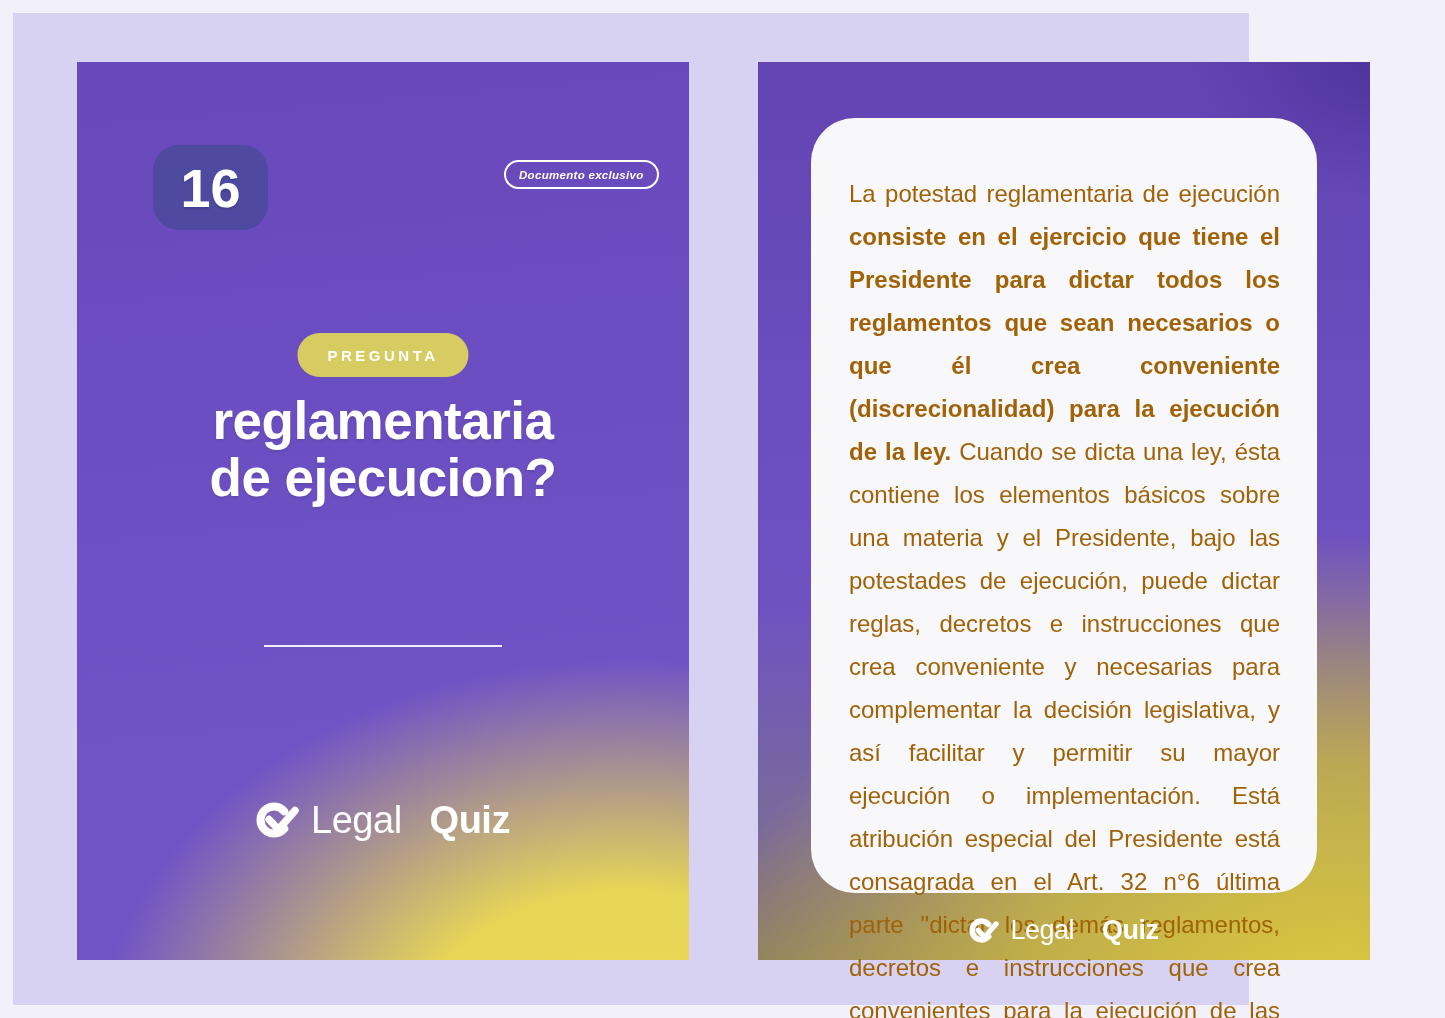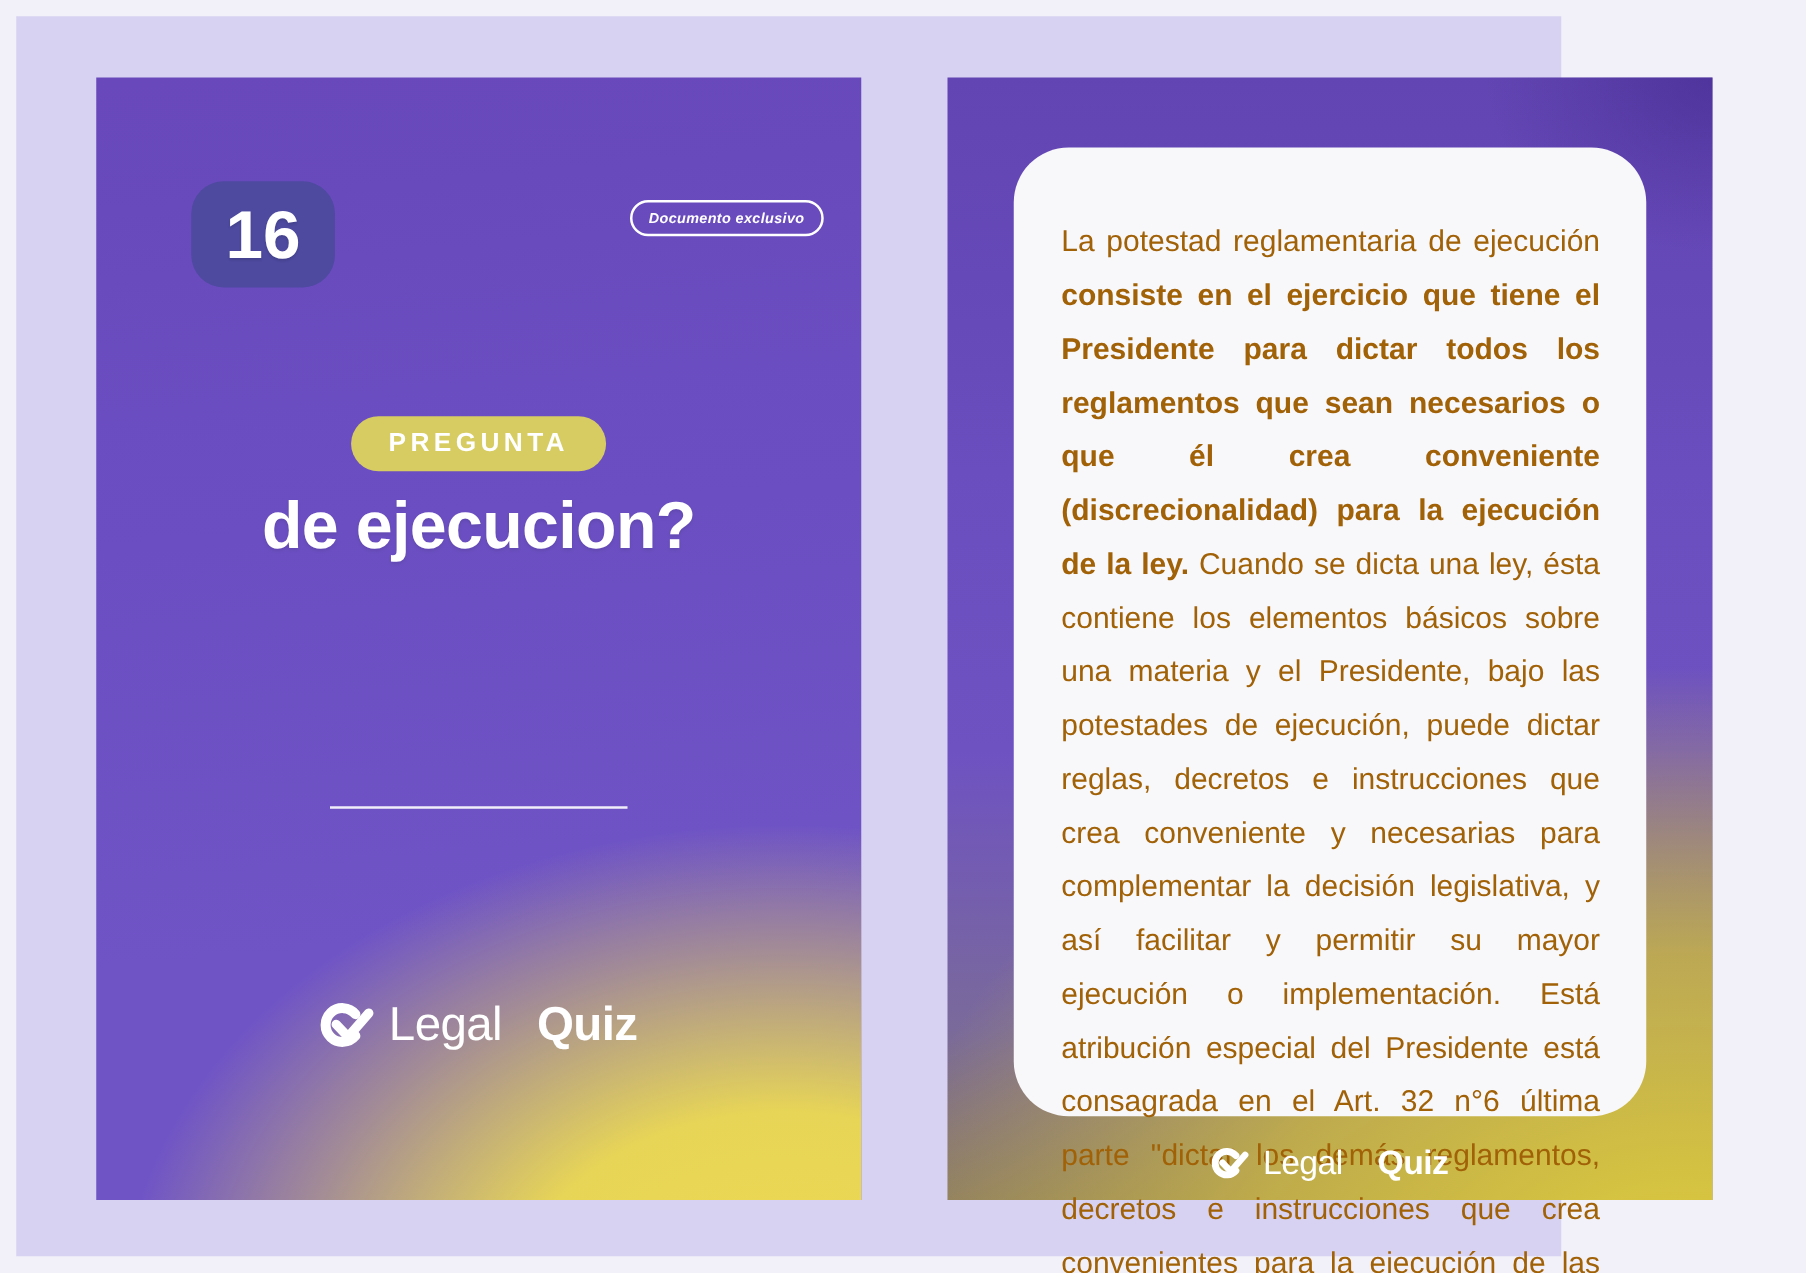--- a/index.html
+++ b/index.html
@@ -46,21 +46,21 @@
     border:2px solid #fff; border-radius:16px;
     display:flex; align-items:center;
     color:#fff; font-size:11.5px; font-weight:700; font-style:italic;
     letter-spacing:.3px; box-sizing:border-box;
   }
   .pregunta-pill{
     position:absolute; left:50%; top:271px; transform:translateX(-50%);
     height:44px; padding:0 30px; border-radius:22px;
     background:#d6cc62;
     display:flex; align-items:center; justify-content:center;
-    color:#fff; font-size:21px; font-weight:700; letter-spacing:3.5px;
+    color:#fff; font-size:15px; font-weight:700; letter-spacing:3.5px;
   }
   .question-title{
     position:absolute; left:0; top:330px; width:100%;
     margin:0; text-align:center;
     color:#fff; font-size:53px; font-weight:700; line-height:1.08;
     letter-spacing:-.5px;
     text-shadow:0 2px 3px rgba(0,0,0,.10);
   }
   .question-title span{display:block;}
   .divider{
@@ -105,20 +105,21 @@
 
     <div class="number-badge">16</div>
 
     <div class="exclusive-pill">
       <span>Documento exclusivo</span>
     </div>
 
     <div class="pregunta-pill">PREGUNTA</div>
 
     <h1 class="question-title">
+      <span>reglamentaria</span>
       <span>de ejecucion?</span>
     </h1>
 
     <div class="divider"></div>
 
     <div class="logo logo-left">
       <svg class="logo-icon-lg" viewBox="0 0 46 44" fill="none" xmlns="http://www.w3.org/2000/svg">
         <path d="M28.3 13.3 A13.5 13.5 0 1 0 28.3 30.7" stroke="#ffffff" stroke-width="8" stroke-linecap="round"></path>
         <path d="M13 21.5 L22.5 31.5 L39 12.5" stroke="#ffffff" stroke-width="7.5" stroke-linecap="round" stroke-linejoin="round"></path>
       </svg>

